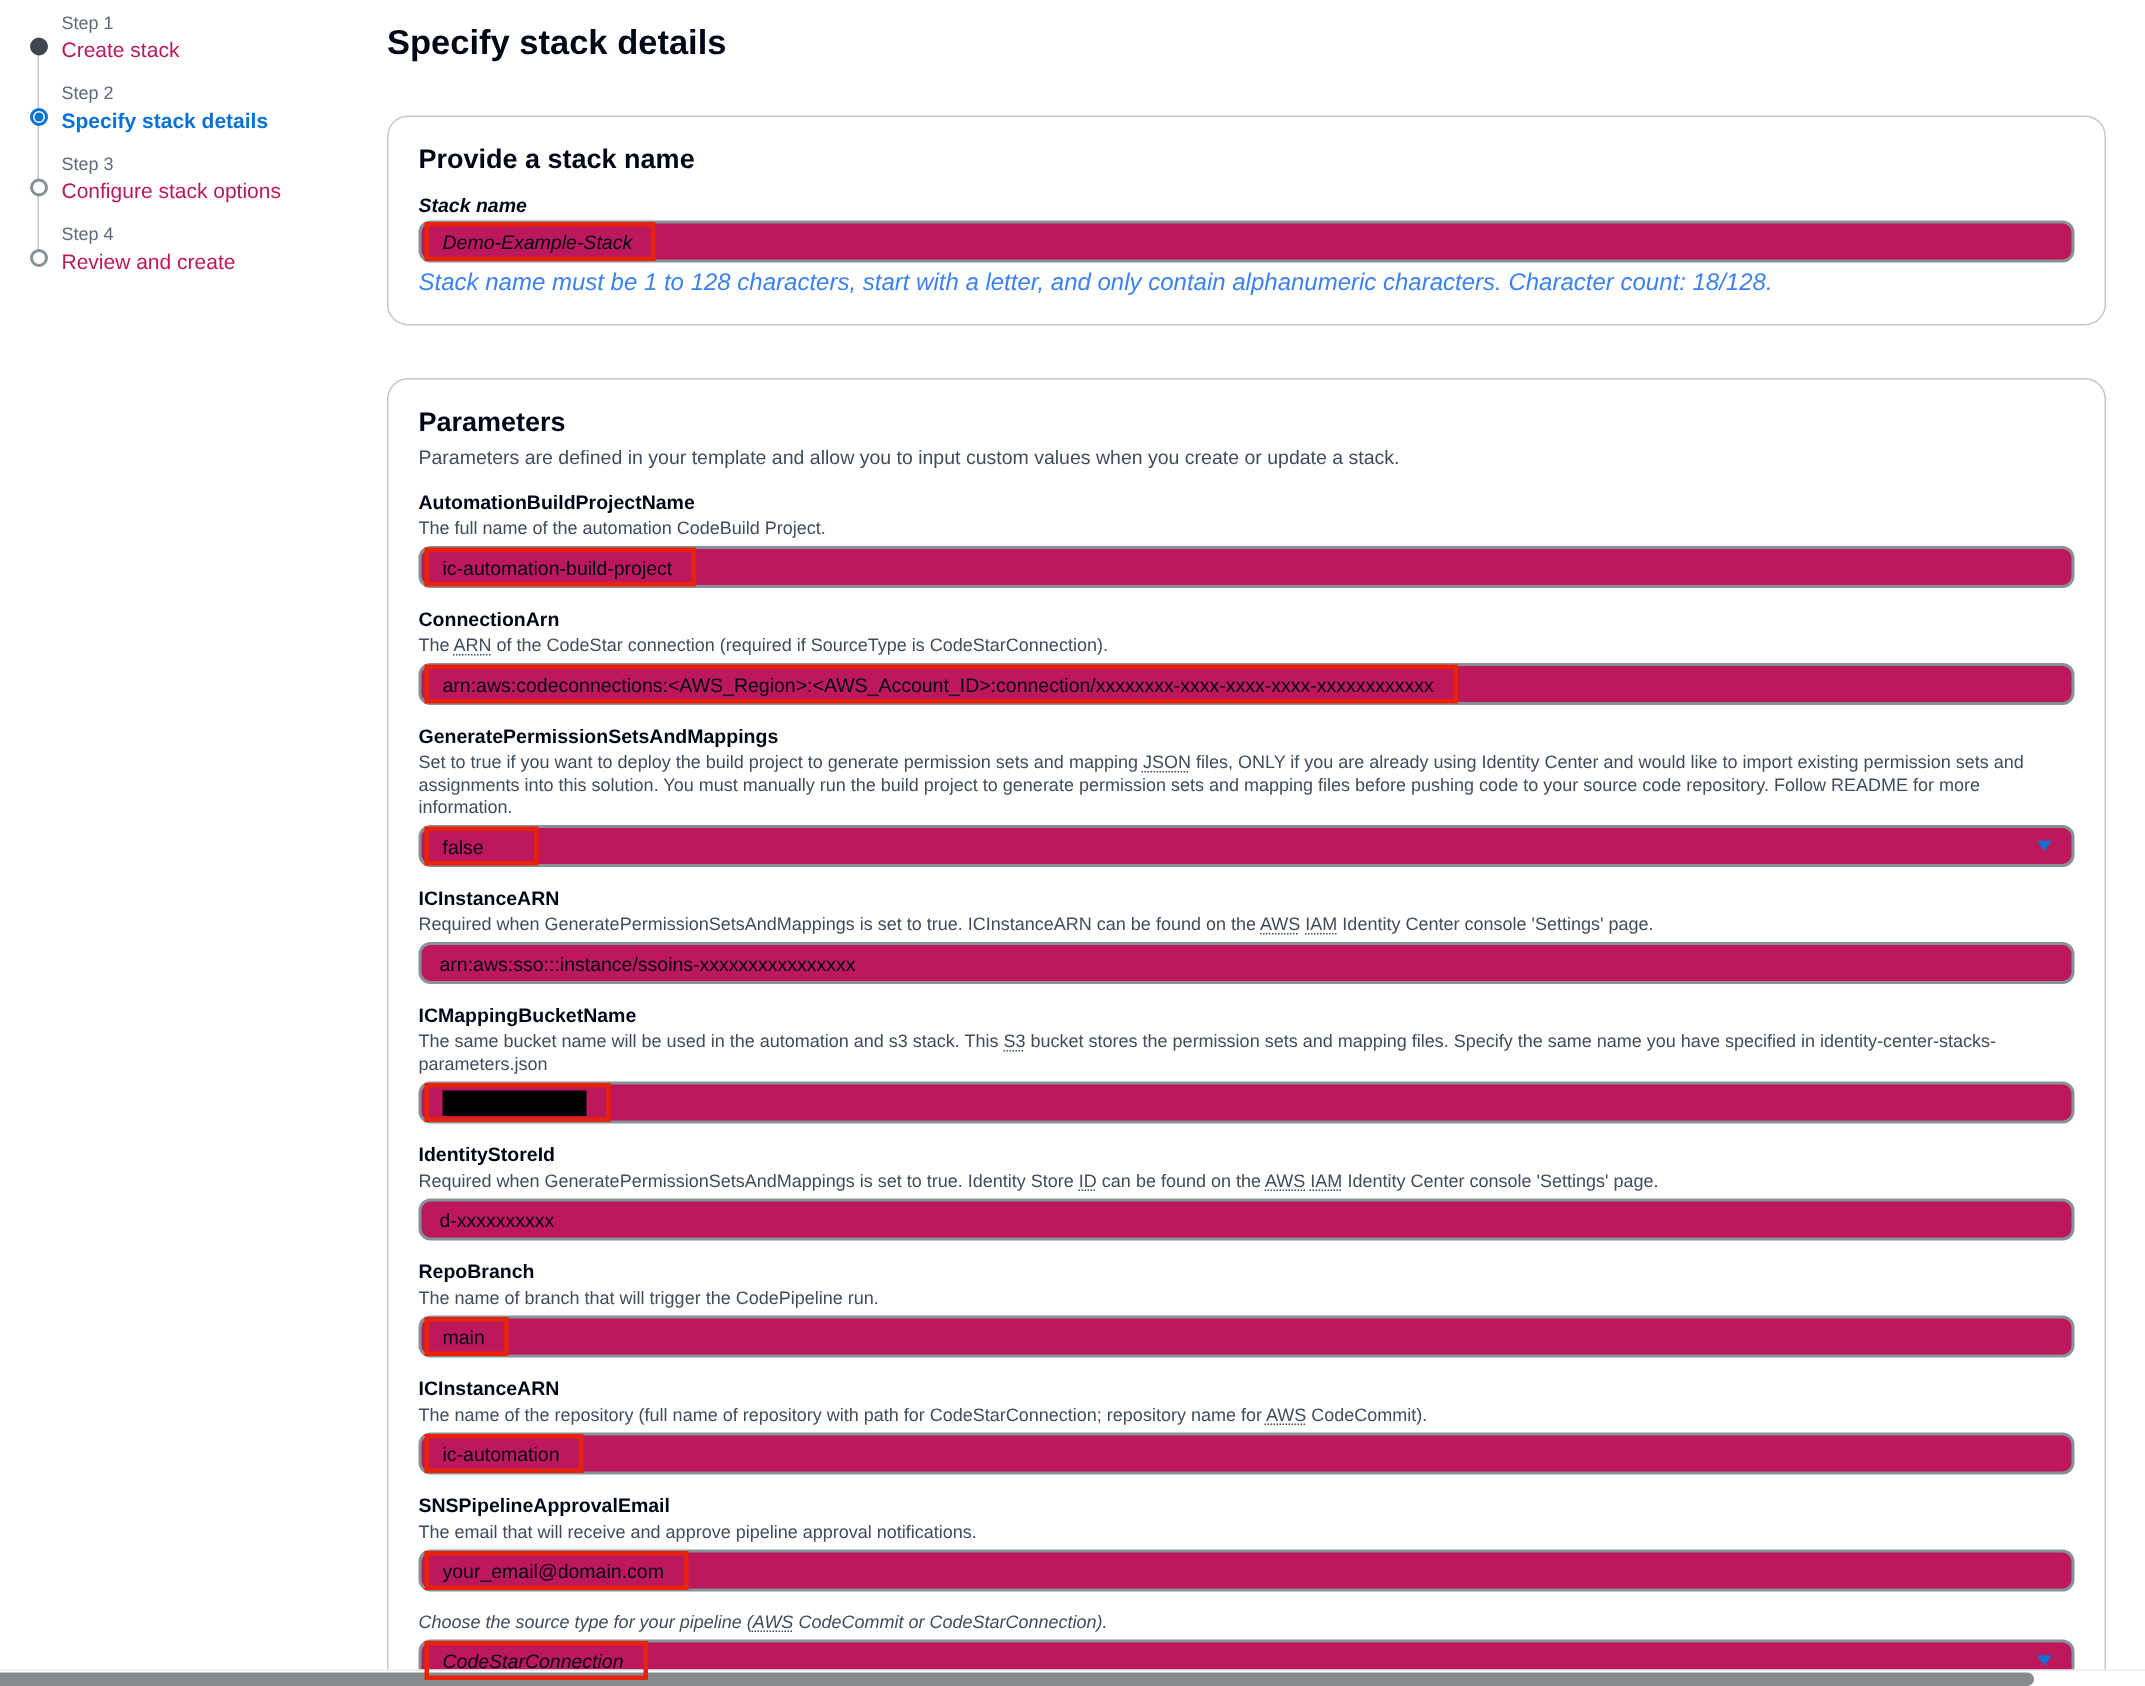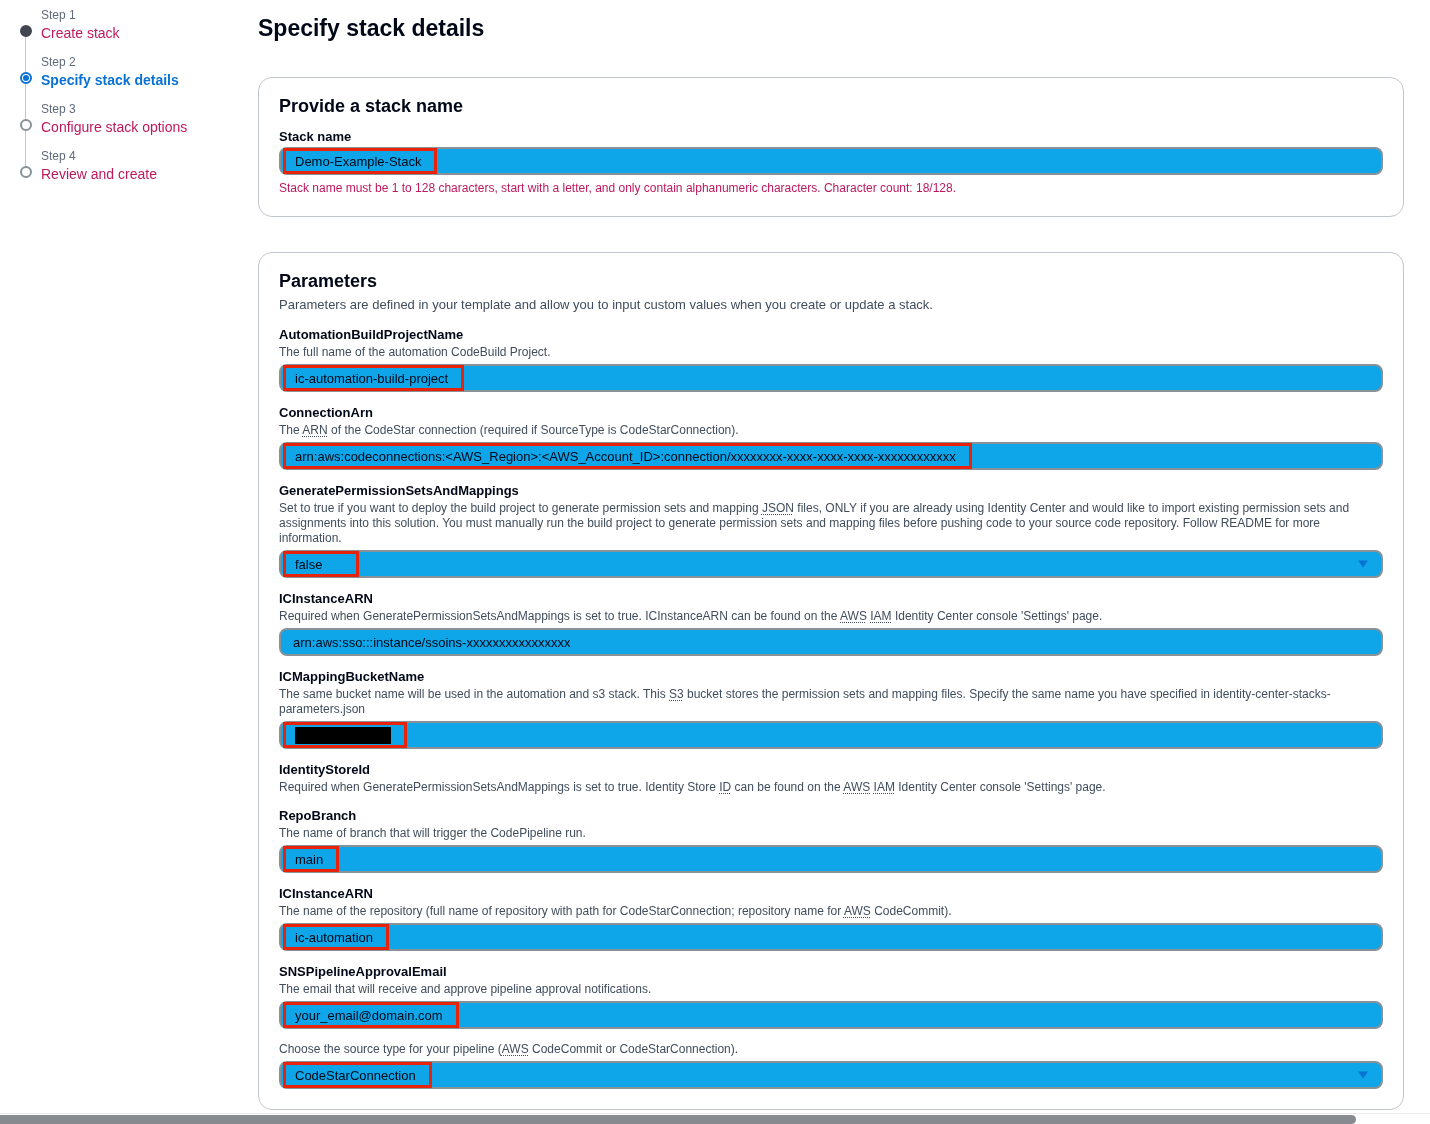--- a/index.html
+++ b/index.html
@@ -39,45 +39,45 @@
 
   .card {
     border: 1px solid #c1c7cd; border-radius: 14px; background: #ffffff;
     padding: 14px 20px 16px; margin-bottom: 20px; margin-top: 35px;
   }
   .card-heading { font-size: 18px; font-weight: 700; color: #000716; margin: 4px 0 12px; }
   .card-heading.tight { margin-bottom: 4px; }
   .section-desc { font-size: 13px; color: #414d5c; margin: 0 0 14px; line-height: 17px; }
 
   .field { margin-bottom: 13px; }
-  .field:last-child { margin-bottom: 4px; }
+  .field:last-child { margin-bottom: 4px; font-style: italic; }
   .field-label { font-size: 13px; font-weight: 700; color: #000716; line-height: 16px; margin-bottom: 2px; }
   .field-desc { font-size: 12px; color: #414d5c; line-height: 15px; margin-bottom: 4px; }
   .abbr { text-decoration: underline dotted; text-underline-offset: 2px; text-decoration-thickness: 1px; }
 
   .input {
     position: relative; height: 28px; border: 2px solid #879196; border-radius: 8px;
-    background: #0ea5e9; display: flex; align-items: center;
+    background: #be185d; display: flex; align-items: center;
     padding: 0 12px; font-size: 13px; color: #000716; width: 100%;
   }
   .val { white-space: nowrap; }
   .hl {
     position: absolute; left: 2px; top: -1px; bottom: -1px;
     border: 3px solid #e8230a; display: flex; align-items: center;
     padding: 0 13px 0 9px; background: transparent; z-index: 2;
   }
   .hl.wide-pad { padding-right: 34px; }
   .redacted-block { width: 96px; height: 17px; background: #000000; }
   .caret-icon {
     position: absolute; right: 13px; top: 50%; transform: translateY(-50%);
     width: 0; height: 0;
     border-left: 5px solid transparent; border-right: 5px solid transparent;
     border-top: 7px solid #0972d3;
   }
-  .hint { font-size: 12px; color: #be185d; margin-top: 6px; line-height: 15px; }
+  .hint { font-size: 16px; color: #3b82f6; margin-top: 6px; line-height: 15px; }
 
   
   .scrollbar-track {
     position: absolute; left: 0; bottom: 0; width: 1430px; height: 11px;
     background: #ffffff; border-top: 1px solid #ebebeb;
   }
   .scrollbar-thumb {
     position: absolute; left: 0; top: 1px; width: 1356px; height: 9px;
     background: #878b90; border-radius: 0 5px 5px 0;
   }
@@ -179,20 +179,23 @@
       <div class="input">
         <span class="hl">
           <span class="redacted-block"></span>
         </span>
       </div>
     </div>
 
     <div class="field">
       <div class="field-label">IdentityStoreId</div>
       <div class="field-desc">Required when GeneratePermissionSetsAndMappings is set to true. Identity Store <span class="abbr">ID</span> can be found on the <span class="abbr">AWS</span> <span class="abbr">IAM</span> Identity Center console 'Settings' page.</div>
+      <div class="input">
+        <span class="val">d-xxxxxxxxxx</span>
+      </div>
     </div>
 
     <div class="field">
       <div class="field-label">RepoBranch</div>
       <div class="field-desc">The name of branch that will trigger the CodePipeline run.</div>
       <div class="input">
         <span class="hl">
           <span class="val">main</span>
         </span>
       </div>

